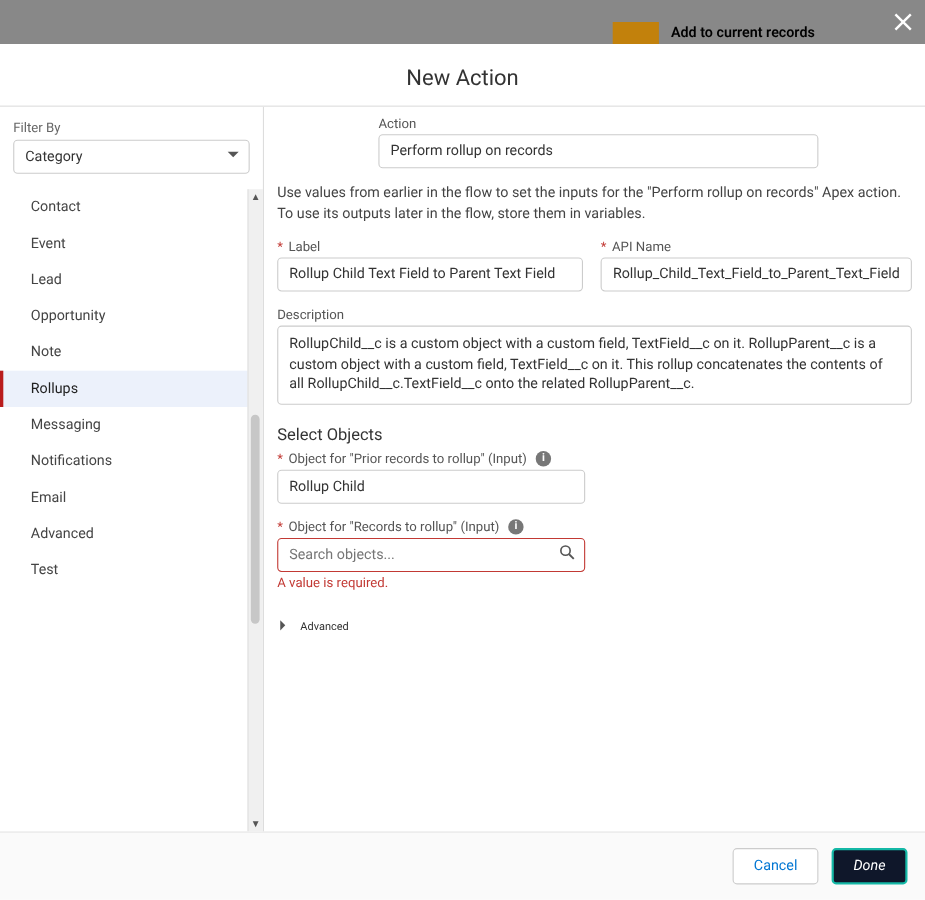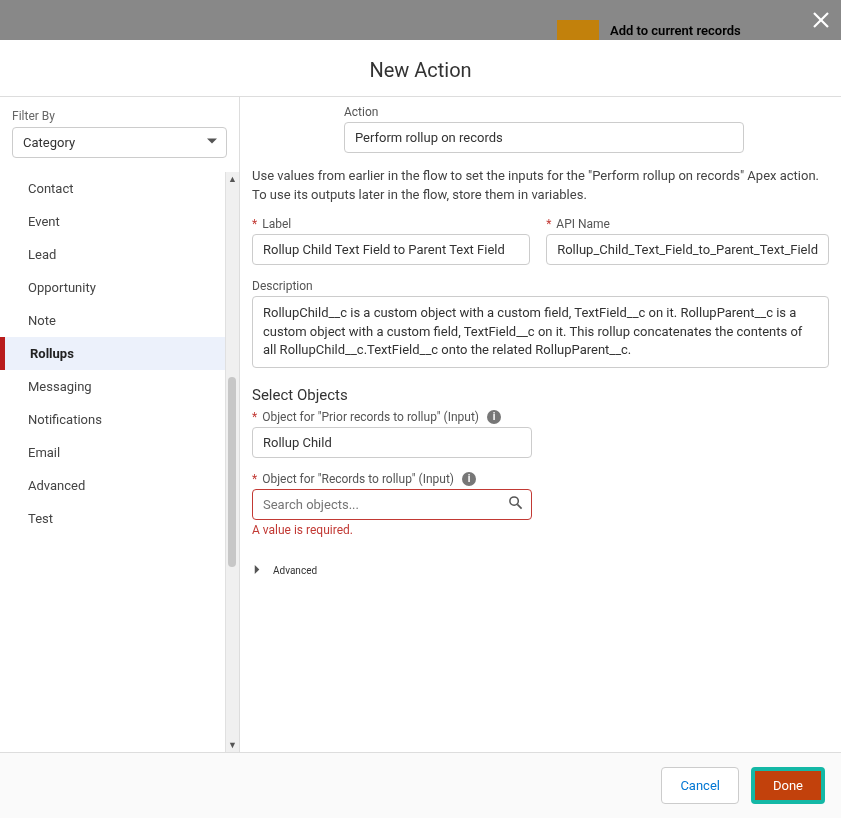--- a/index.html
+++ b/index.html
@@ -20,21 +20,21 @@
 
   .sidebar { width: 240px; border-right:1px solid #ddd; padding: 12px 12px 0 12px; display:flex; flex-direction:column;}
   .filter-label { font-size:12px; color:#666; margin-bottom:4px;}
   .filter-select { position:relative; border:1px solid #ccc; border-radius:4px; padding:7px 28px 7px 10px; font-size:13px; color:#333; cursor:pointer; background:#fff;}
   .filter-select .chev { position:absolute; right:8px; top:50%; transform:translateY(-50%);}
   .chev svg { width:12px; height:12px; fill:#555;}
 
   .scroll-wrap { position:relative; margin: 14px -12px 0 -12px; flex:1;}
   .cat-list { }
   .cat-item { padding:9px 12px 9px 28px; font-size:13px; color:#444; cursor:pointer;}
-  .cat-item.selected { background:#ecf1fb; border-left:5px solid #b91c1c; padding-left:25px; font-weight:700; color:#222;}
+  .cat-item.selected { background:#ecf1fb; border-left:3px solid #b91c1c; padding-left:25px; font-weight:400; color:#222;}
 
   .scroll-arrows { position:absolute; right:0; top:0; bottom:0; width:14px; background:#f0f0f0; border-left:1px solid #e0e0e0;}
   .scroll-arrow { position:absolute; width:100%; height:14px; display:flex; align-items:center; justify-content:center; color:#555; font-size:9px; cursor:pointer;}
   .scroll-arrow.up { top:0;}
   .scroll-arrow.down { bottom:0;}
   .scroll-thumb { position:absolute; right:0; top:205px; width:8px; height:190px; background:#c7c7c7; border-radius:4px; margin-right:3px;}
 
   .main { flex:1; padding: 8px 12px 12px 12px; overflow:auto; position:relative;}
   .field-block { margin-bottom:14px;}
   .field-block.indent { margin-left: 92px; max-width: 400px; }
@@ -53,21 +53,21 @@
   .search-input-wrap .search-icon { position:absolute; right:9px; top:50%; transform:translateY(-50%); color:#555;}
   .search-icon svg { width:15px; height:15px; fill:#555;}
   .error-msg { color:#c23934; font-size:12px; margin-top:3px;}
   .advanced-row { display:flex; align-items:center; gap:10px; margin-top:26px; cursor:pointer;}
   .advanced-row .chev-right svg { width:11px; height:11px; fill:#555;}
   .advanced-row .adv-label { font-size:10px; color:#333;}
 
   .footer { display:flex; justify-content:flex-end; gap:12px; padding:14px 16px; background:#fafafa;}
   .btn { border-radius:4px; padding:7px 18px; font-size:13px; cursor:pointer; border:1px solid transparent;}
   .btn-cancel { background:#fff; border:1px solid #ccc; color:#0176d3;}
-  .btn-done { background:#c2410c; color:#fff; border:4px solid #14b8a6;}
+  .btn-done { background:#0f172a; color:#fff; border:2px solid #14b8a6;font-style:italic;}
 </style>
 </head>
 <body>
 
 <div class="backdrop">
   <div class="backdrop-box"></div>
   <div class="backdrop-text">Add to current records</div>
   <div class="close-icon">
     <svg viewBox="0 0 20 20">
         <line x1="3" y1="3" x2="17" y2="17"></line>

